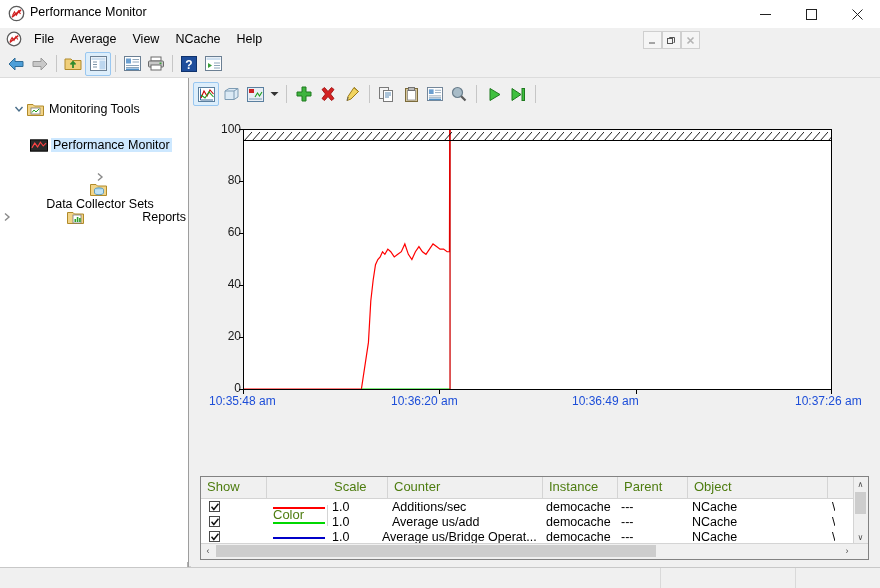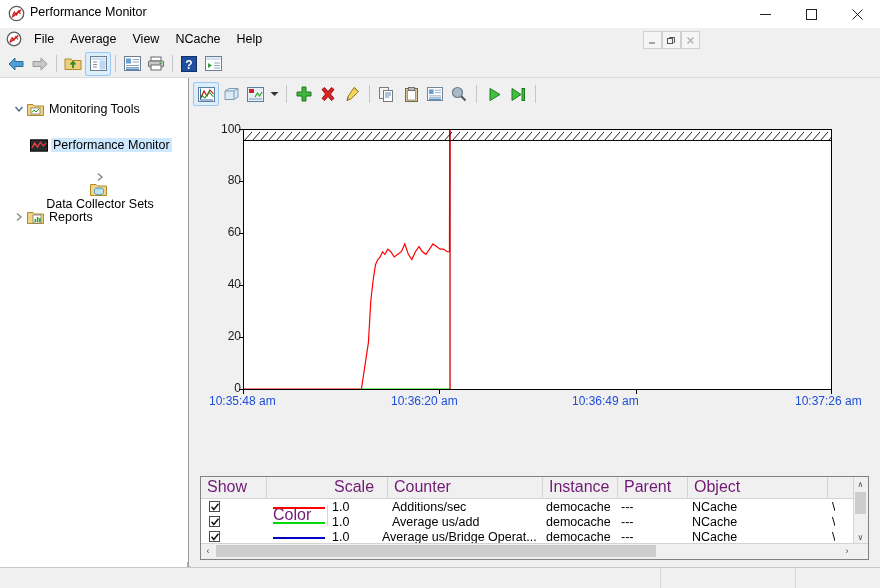--- a/index.html
+++ b/index.html
@@ -65,21 +65,21 @@
 
   
   .stats{position:absolute;left:0;top:348px;width:691px;height:46px;}
   .stat-lbl{position:absolute;font-size:12.5px;color:#000;}
   .stat-box{position:absolute;height:17px;border:1px solid #b6b6b6;background:#f4f4f4;box-sizing:border-box;
             font-size:12.5px;color:#555;text-align:right;padding:0 5px;line-height:15px;overflow:hidden;}
 
   
   .listwrap{position:absolute;left:11px;top:398px;width:669px;height:84px;background:#fff;border:1px solid #828282;box-sizing:border-box;}
   .lhead{position:absolute;left:0;top:0;right:0;height:21px;background:#f0f0f0;border-bottom:1px solid #d4d4d4;}
-  .lh{position:absolute;top:0;height:21px;font-size:16px;color:#701a75;line-height:20px;padding-left:6px;
+  .lh{position:absolute;top:0;height:21px;font-size:13px;color:#4d7c0f;line-height:20px;padding-left:6px;
       border-right:1px solid #d4d4d4;box-sizing:border-box;overflow:hidden;white-space:nowrap;}
   .lrow{position:absolute;left:0;right:0;height:15px;font-size:12.5px;color:#000;}
   .lc{position:absolute;top:0;height:15px;line-height:15px;font-size:12.5px;color:#000;white-space:nowrap;overflow:hidden;}
   .cbx{position:absolute;width:11px;height:11px;border:1px solid #4a4a4a;background:#fff;box-sizing:border-box;}
   .cbx svg{display:block;margin:1px 0 0 1px;}
   .swatch{position:absolute;height:2px;}
   .vscroll{position:absolute;right:0;top:0;width:14px;bottom:15px;background:#f0f0f0;border-left:1px solid #d4d4d4;}
   .vsbtn{position:absolute;left:0;width:13px;height:14px;display:flex;align-items:center;justify-content:center;color:#4a4a4a;font-size:8px;}
   .vsthumb{position:absolute;left:1px;top:15px;width:11px;height:22px;background:#cdcdcd;}
   .hscroll{position:absolute;left:0;bottom:0;right:0;height:15px;background:#f0f0f0;border-top:1px solid #d4d4d4;}
@@ -260,21 +260,21 @@
       <span class="ticon">
         <svg width="17" height="15" viewBox="0 0 17 15">
           <path d="M0.5 2.5 H6 L7.5 4 H16.5 V13.5 H0.5 Z" fill="#f2d487" stroke="#b08a2a" stroke-width="1"></path>
           <ellipse cx="9" cy="7.5" rx="4.5" ry="1.7" fill="#9fd0ec" stroke="#4a90b8" stroke-width="0.8"></ellipse>
           <path d="M4.5 7.5 V11 a4.5 1.7 0 0 0 9 0 V7.5" fill="#bfe2f5" stroke="#4a90b8" stroke-width="0.8"></path>
         </svg>
       </span>
       <span class="tlabel">Data Collector Sets</span>
     </div>
 
-    <div class="tnode" style="left:0;top:76px;padding-left:12px;">
+    <div class="tnode" style="left:0;top:76px;padding-left:0;justify-content:space-between;">
       <span class="tw">
         <svg width="10" height="10" viewBox="0 0 10 10">
             <path d="M3 1.5 L7 5 L3 8.5" fill="none" stroke="#8a8a8a" stroke-width="1.4"></path>
           </svg>
       </span>
       <span class="ticon">
         <svg width="17" height="15" viewBox="0 0 17 15">
           <path d="M0.5 2.5 H6 L7.5 4 H16.5 V13.5 H0.5 Z" fill="#f2d487" stroke="#b08a2a" stroke-width="1"></path>
           <rect x="6" y="5" width="8" height="8" fill="#fff" stroke="#7a7a7a" stroke-width="0.8"></rect>
           <rect x="7.5" y="9" width="1.6" height="3" fill="#2aa02a"></rect>

